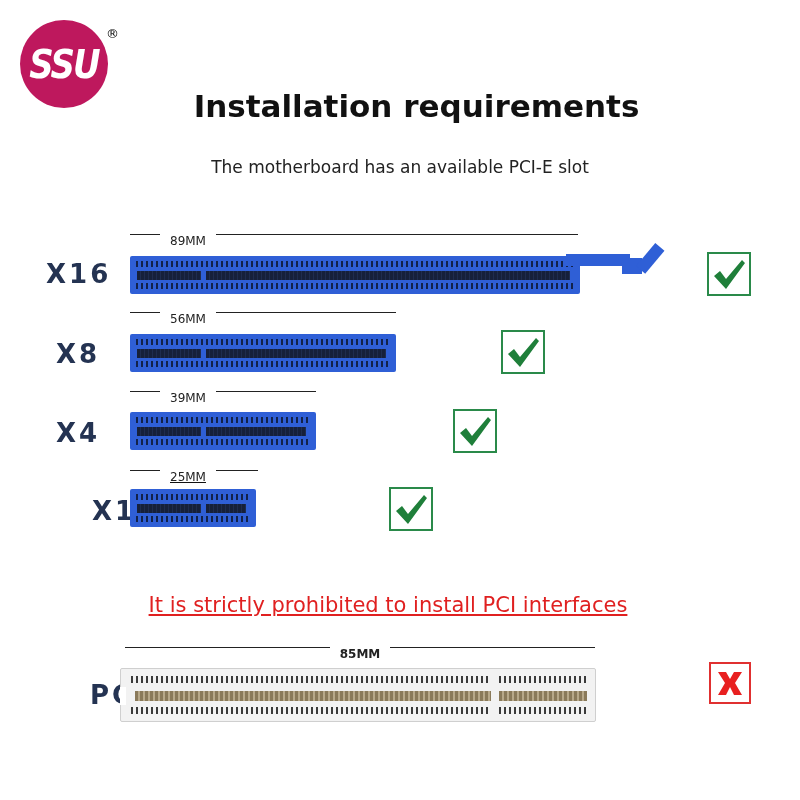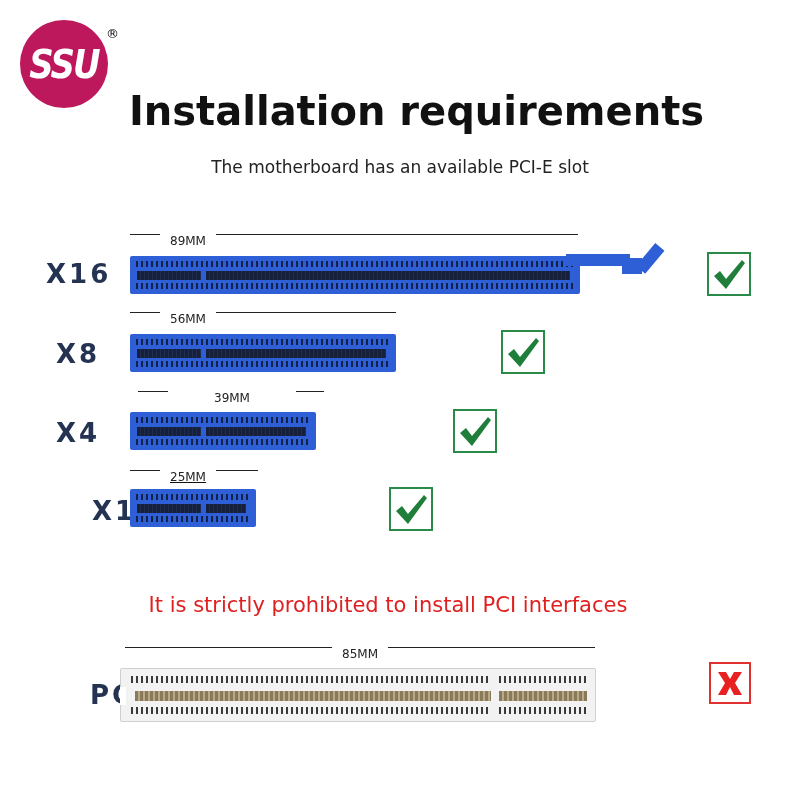--- a/index.html
+++ b/index.html
@@ -3,21 +3,21 @@
 <meta charset="utf-8">
 <style>
   * { box-sizing: border-box; margin: 0; padding: 0; }
   html, body { width: 800px; height: 800px; background: #ffffff; overflow: hidden; }
   body { position: relative; font-family: "DejaVu Sans", sans-serif; color: #111; }
 
   .logo { position: absolute; left: 20px; top: 20px; width: 88px; height: 88px; border-radius: 50%; background: #be185d; display: flex; align-items: center; justify-content: center; }
   .logo-text { color: #fff; font-family: "DejaVu Sans", sans-serif; font-weight: bold; font-style: italic; font-size: 34px; letter-spacing: -2px; transform: scaleY(1.15); }
   .reg { position: absolute; left: 106px; top: 26px; font-size: 13px; color: #000; }
 
-  .title { position: absolute; left: 0; width: 800px; top: 88px; text-align: center; font-family: "DejaVu Sans", sans-serif; font-weight: bold; font-size: 40px; color: #111; letter-spacing: 0px; padding-left: 33px; }
+  .title { position: absolute; left: 0; width: 800px; top: 88px; text-align: center; font-family: "DejaVu Sans", sans-serif; font-weight: bold; font-size: 31px; color: #111; letter-spacing: 0px; padding-left: 33px; }
   .subtitle { position: absolute; left: 0; width: 800px; top: 157px; text-align: center; font-size: 17px; color: #222; }
 
   .row-label { position: absolute; font-family: "DejaVu Sans", sans-serif; font-weight: bold; font-size: 26px; color: #243352; letter-spacing: 3px; }
 
   .dim { position: absolute; height: 14px; display: flex; align-items: flex-start; }
   .dim .line { height: 1px; background: #222; flex: 1; }
   .dim .txt { font-size: 12px; color: #222; padding: 0 10px; white-space: nowrap; }
   .dim .lead { width: 30px; height: 1px; background: #222; flex: none; }
 
   .slot { position: absolute; background: #2f5fd6; border-radius: 2px; padding: 4px 4px; }
@@ -27,21 +27,21 @@
   .slot .pins.bottom { bottom: 5px; }
   .slot .groove { position: absolute; top: 50%; height: 9px; margin-top: -4px;
     background: repeating-linear-gradient(90deg, #16203a 0 3px, #1f2c4e 3px 4px); }
 
   .latch { position: absolute; background: #2f5fd6; }
 
   .check { position: absolute; width: 44px; height: 44px; border: 2px solid #2a8a4a; background: #fff; display: flex; align-items: center; justify-content: center; }
   .check svg { width: 36px; height: 36px; }
 
   .warning { position: absolute; left: 0; width: 800px; top: 593px; text-align: center; font-size: 21px; color: #e02020; padding-left: 0; }
-  .warning span { position: relative; left: -12px; }
+  .warning span { position: relative; left: -12px; text-decoration: underline; }
 
   .pci-slot { position: absolute; left: 120px; top: 668px; width: 476px; height: 54px; background: #f2f2f2; border: 1px solid #cfcfcf; border-radius: 2px; }
   .pci-slot .pins { position: absolute; height: 7px; background: repeating-linear-gradient(90deg, #3a3a3a 0 2px, #f2f2f2 2px 5px); }
   .pci-slot .groove { position: absolute; height: 10px; top: 22px; background: repeating-linear-gradient(90deg, #8a7a5a 0 3px, #b8a98a 3px 5px); }
   .pci-slot .notch { position: absolute; left: -1px; top: 18px; width: 6px; height: 18px; background: #fff; }
 
   .xbox { position: absolute; left: 709px; top: 662px; width: 42px; height: 42px; border: 2px solid #e03030; background: #fff; display: flex; align-items: center; justify-content: center; }
   .xbox svg { width: 30px; height: 30px; }
 </style>
 </head>
@@ -88,21 +88,21 @@
   <div class="groove" style="left:7px; width:64px;"></div>
   <div class="groove" style="left:76px; right:10px;"></div>
 </div>
 <div class="check" style="left:501px; top:330px;">
   <svg viewBox="0 0 36 36">
       <path d="M3 20 L9 15 L15 23 L31 4 L34 7 L15 33 Z" fill="#1f7f3a"></path>
     </svg>
 </div>
 
 <div class="row-label" style="left:56px; top:418px;">X4</div>
-<div class="dim" style="left:138px; top:391px; width:186px;gap:36px;">
+<div class="dim" style="left:130px; top:391px; width:186px;">
   <div class="lead"></div>
     <span class="txt">39MM</span>
     <div class="line"></div>
 </div>
 <div class="slot" style="left:130px; top:412px; width:186px; height:38px;">
   <div class="pins top"></div>
     <div class="pins bottom"></div>
   <div class="groove" style="left:7px; width:64px;"></div>
   <div class="groove" style="left:76px; right:10px;"></div>
 </div>
@@ -126,21 +126,21 @@
 </div>
 <div class="check" style="left:389px; top:487px;">
   <svg viewBox="0 0 36 36">
       <path d="M3 20 L9 15 L15 23 L31 4 L34 7 L15 33 Z" fill="#1f7f3a"></path>
     </svg>
 </div>
 
 <div class="warning"><span>It is strictly prohibited to install PCI interfaces</span></div>
 
 <div class="row-label" style="left:50px; top:680px;margin-left:40px;">PCI</div>
-<div class="dim" style="left:125px; top:647px; width:470px;">
+<div class="dim" style="left:125px; top:647px; width:470px;font-weight:bold;">
   <div class="line"></div>
     <span class="txt">85MM</span>
     <div class="line"></div>
 </div>
 <div class="pci-slot">
   <div class="notch"></div>
   <div class="pins" style="left:10px; width:360px; top:7px;"></div>
   <div class="pins" style="left:378px; width:88px; top:7px;"></div>
   <div class="groove" style="left:14px; width:356px;"></div>
   <div class="groove" style="left:378px; width:88px;"></div>

